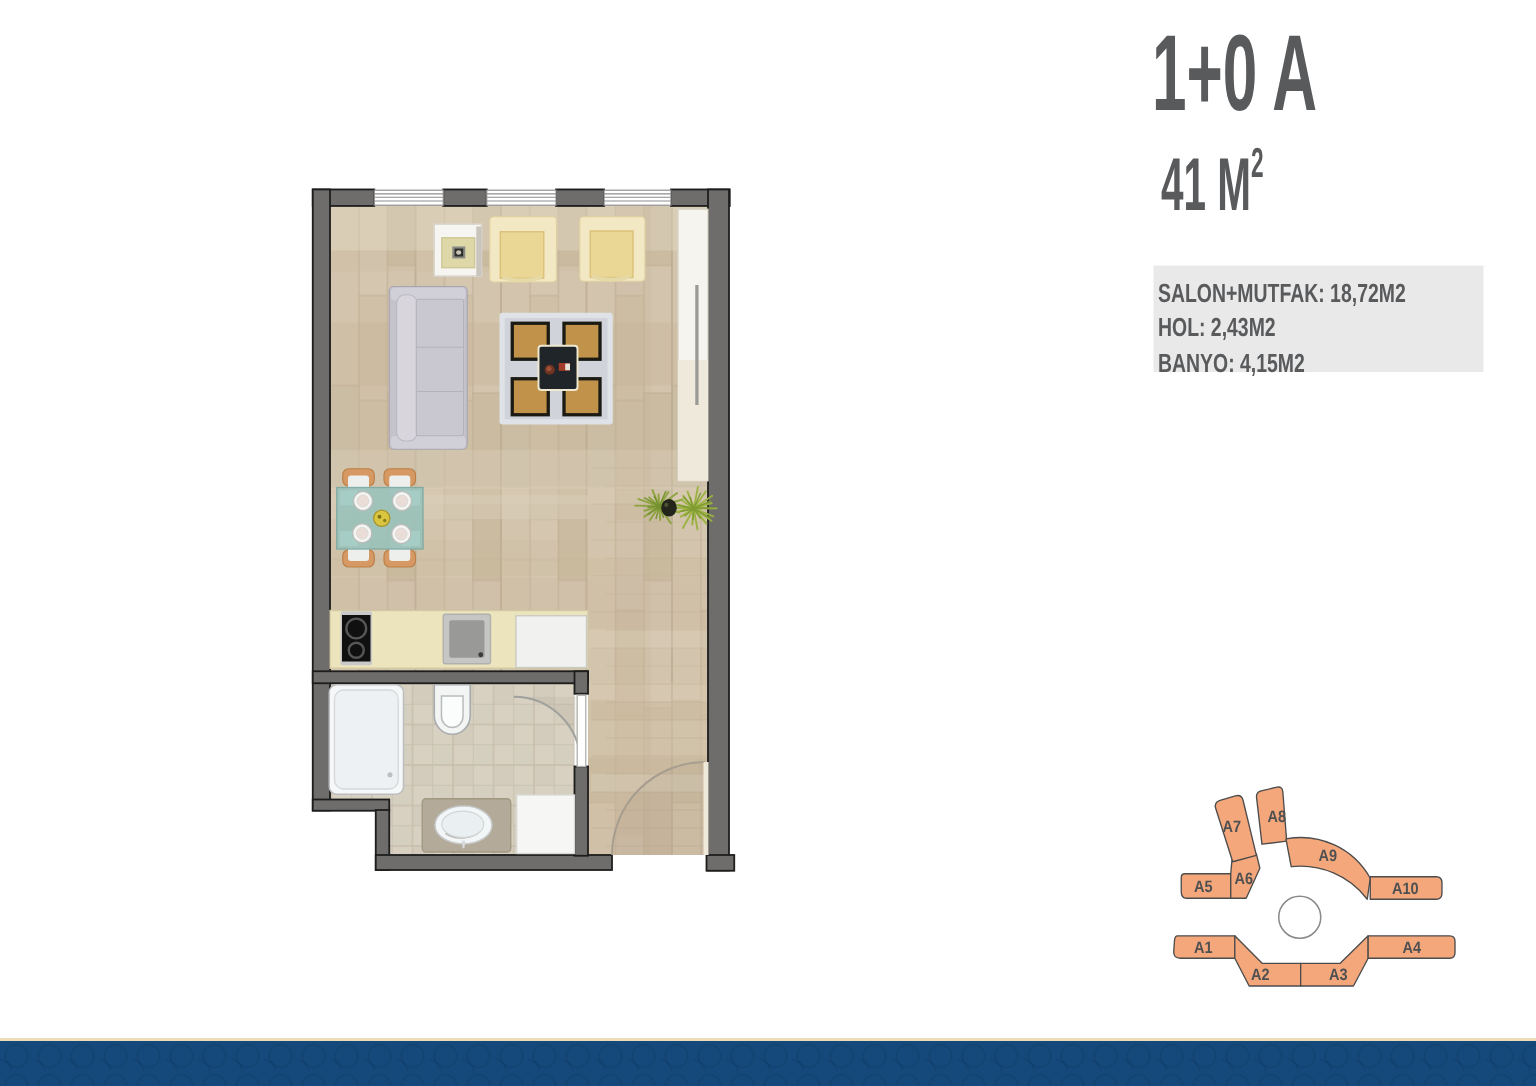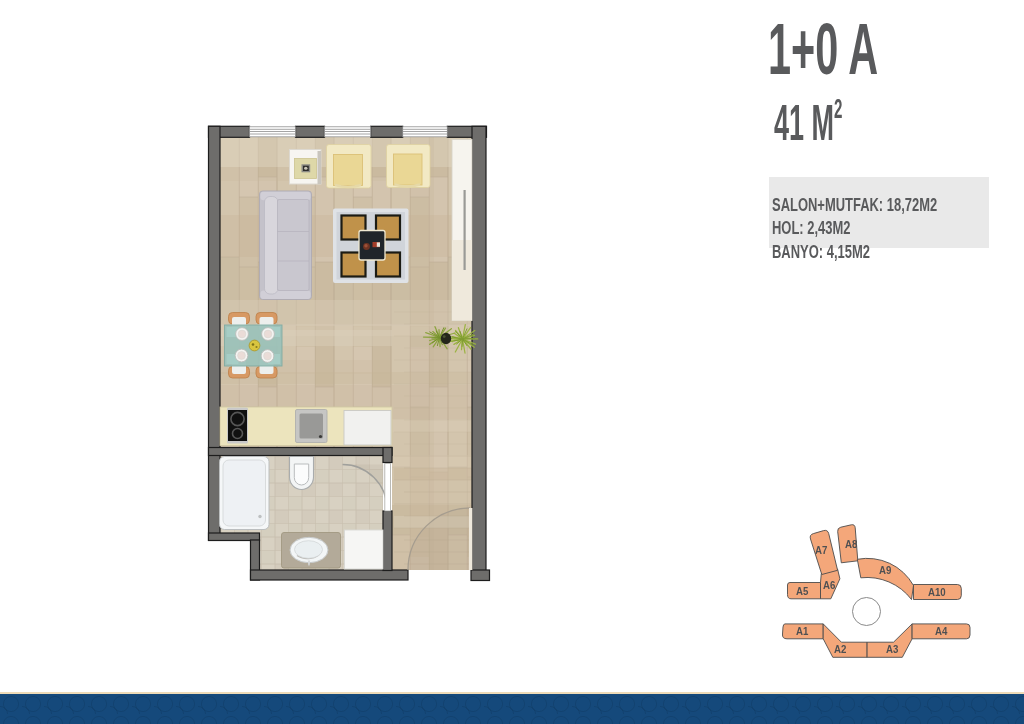--- a/index.html
+++ b/index.html
@@ -13,21 +13,21 @@
 <div style="position:absolute;left:768px;top:13px;">
   <span class="cond" id="t1" style="font-size:72px;line-height:1;transform:scaleX(0.575);">1+0 A</span>
 </div>
 
 <div style="position:absolute;left:773.5px;top:95px;">
   <span class="cond" id="t2" style="font-size:50px;line-height:1;transform:scaleX(0.54);">41 M<sup style="font-size:28px;vertical-align:22px;">2</sup></span>
 </div>
 
 <div style="position:absolute;left:769px;top:177px;width:220px;height:71px;background:#e9e9e9;"></div>
 
-<div style="position:absolute;left:772px;top:194px;">
+<div style="position:absolute;left:772px;top:184px;">
   <span class="cond" id="t3" style="font-size:17.5px;line-height:23.4px;transform:scaleX(0.74);">SALON+MUTFAK: 18,72M2<br>HOL: 2,43M2<br>BANYO: 4,15M2</span>
 </div>
 
 <svg width="305" height="485" viewBox="195 115 305 485" style="position:absolute;left:195px;top:115px;">
 <defs>
   <pattern id="wood" x="220" y="137" width="57" height="210" patternUnits="userSpaceOnUse">
     <rect width="57" height="210" fill="#cfc0a7"></rect>
     <rect x="0" width="19" height="210" fill="#d3c5ad"></rect>
     <rect x="38" width="19" height="210" fill="#cbbba1"></rect>
     <rect x="19" y="0" width="19" height="60" fill="#d7cab4" opacity="0.7"></rect>

